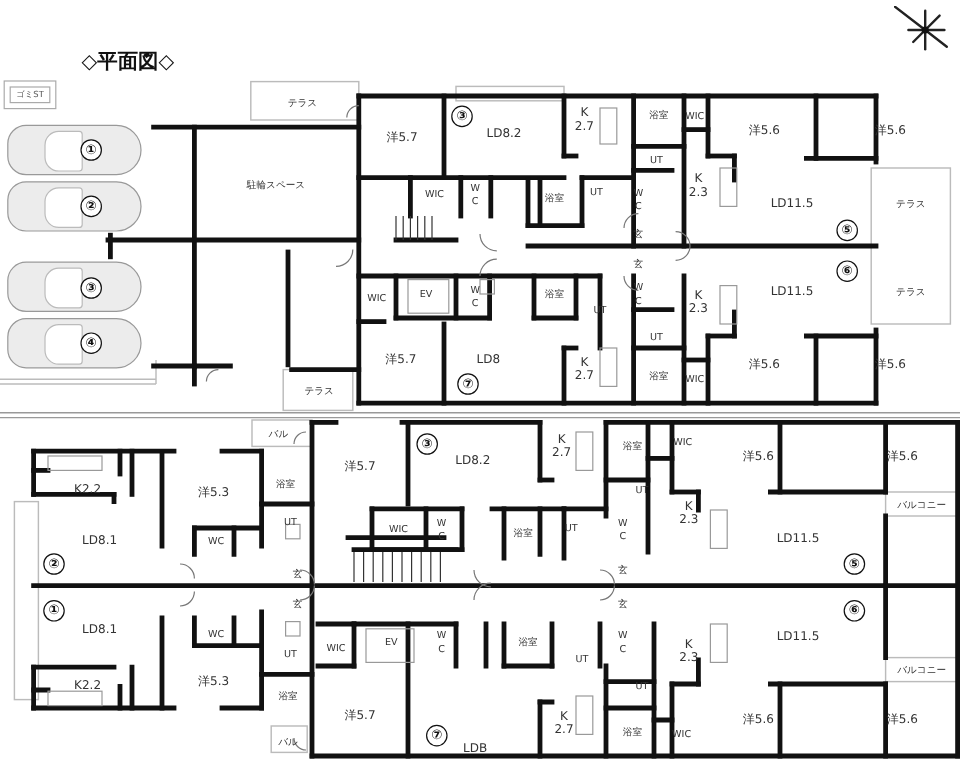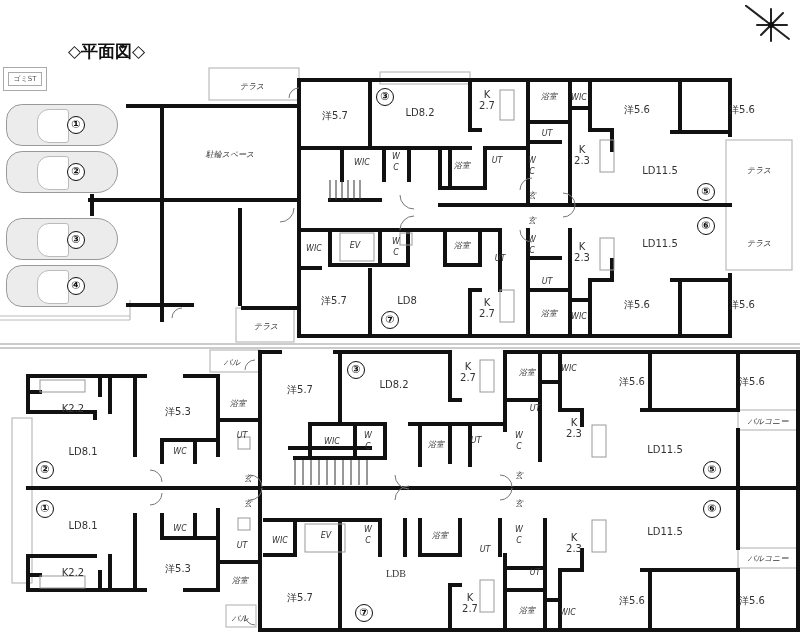--- a/index.html
+++ b/index.html
@@ -1,20 +1,20 @@
 <!DOCTYPE html>
 <html><head>
 <meta charset="utf-8">
 <style>
   html, body { margin: 0; padding: 0; background: #ffffff; }
   body { width: 800px; height: 633px; position: relative; overflow: hidden; font-family: "DejaVu Sans", sans-serif; }
   #plan { position: absolute; left: 0; top: 0; width: 800px; height: 633px; }
   .title { position: absolute; left: 68px; top: 40px; font-size: 17px; font-weight: bold; color: #111; letter-spacing: 0px; font-family: "DejaVu Sans", sans-serif; }
   .lbl { position: absolute; font-size: 10px; color: #333; transform: translate(-50%, -50%); white-space: nowrap; text-align: center; line-height: 11px; }
-  .lbl.sm { font-size: 8px; font-style: italic; }
+  .lbl.sm { font-size: 8px; }
   .num { position: absolute; width: 16px; height: 16px; border: 1.5px solid #111; border-radius: 50%; font-size: 11px; font-weight: bold; color: #111; text-align: center; line-height: 16px; transform: translate(-50%, -50%); background: #fff; }
   .gomi { position: absolute; left: 3px; top: 67px; width: 44px; height: 24px; border: 1px solid #aaa; box-sizing: border-box; }
   .gomi span { position: absolute; left: 4px; top: 4px; width: 34px; height: 14px; border: 1px solid #aaa; box-sizing: border-box; font-size: 7px; color: #555; text-align: center; line-height: 12px; }
   .car { position: absolute; width: 112px; height: 42px; border: 1.3px solid #999; border-radius: 18px 24px 24px 18px; background: #ececec; box-sizing: border-box; }
   .car .win { position: absolute; left: 30px; top: 4px; width: 30px; height: 32px; background: #fff; border-radius: 12px 3px 3px 12px; border: 1px solid #bbb; }
   .compass { position: absolute; left: 745px; top: 5px; width: 50px; height: 40px; }
 </style>
 </head>
 <body>
 
@@ -377,21 +377,21 @@
 <div class="lbl sm" style="left:476px;top:440px;">UT</div>
 
 <div class="num" style="left:364px;top:613px;">⑦</div>
 <div class="lbl sm" style="left:280px;top:540px;">WIC</div>
 <div class="lbl sm" style="left:326px;top:535px;">EV</div>
 <div class="lbl sm" style="left:368px;top:535px;white-space:pre;">W
 C</div>
 <div class="lbl sm" style="left:440px;top:535px;">浴室</div>
 <div class="lbl sm" style="left:485px;top:549px;">UT</div>
 <div class="lbl" style="left:300px;top:597px;">洋5.7</div>
-<div class="lbl" style="left:396px;top:573px;font-family:Liberation Serif, serif;">LDB</div>
+<div class="lbl" style="left:396px;top:624px;">LDB</div>
 <div class="lbl" style="left:470px;top:603px;white-space:pre;">K
 2.7</div>
 
 <div class="num" style="left:712px;top:470px;">⑤</div>
 <div class="lbl sm" style="left:527px;top:372px;">浴室</div>
 <div class="lbl sm" style="left:569px;top:368px;">WIC</div>
 <div class="lbl" style="left:632px;top:381px;">洋5.6</div>
 <div class="lbl" style="left:752px;top:381px;">洋5.6</div>
 <div class="lbl sm" style="left:535px;top:408px;">UT</div>
 <div class="lbl" style="left:574px;top:428px;white-space:pre;">K

